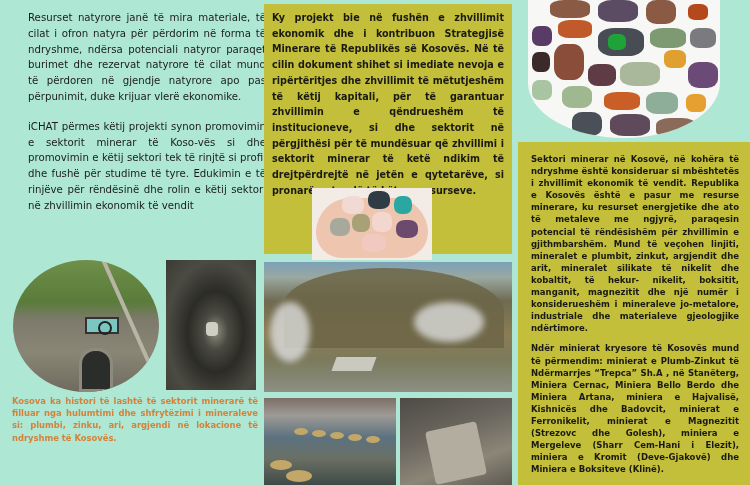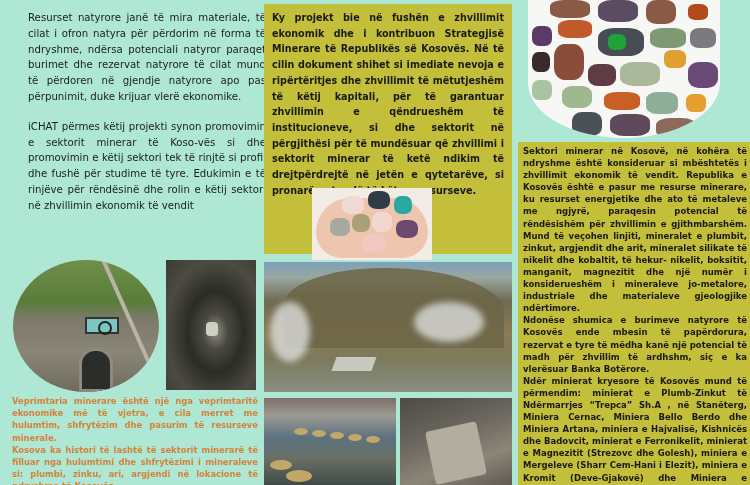--- a/index.html
+++ b/index.html
@@ -137,40 +137,39 @@
   
   .box-sector {
     left: 518px; top: 142px; width: 232px; height: 343px;
     background: #c3bf3a;
   }
   .box-sector .txt {
     position: absolute; left: 5px; top: 3px; width: 224px;
     font-size: 8.5px; line-height: 12.1px; font-weight: bold;
     text-align: justify; color: #1a1a12;
   }
-  .box-sector .txt p { margin: 0; }
+  .box-sector .txt p { margin: 8px; }
 </style>
 </head>
 <body>
 
 <div class="abs intro">
   <p>Resurset natyrore janë të mira materiale, të cilat i ofron natyra për përdorim në forma të ndryshme, ndërsa potenciali natyror paraqet burimet dhe rezervat natyrore të cilat mund të përdoren në gjendje natyrore apo pas përpunimit, duke krijuar vlerë ekonomike.</p>
   <p>iCHAT përmes këtij projekti synon promovimin e sektorit minerar të Koso-vës si dhe promovimin e këtij sektori tek të rinjtë si profil dhe fushë për studime të tyre. Edukimin e të rinjëve për rëndësinë dhe rolin e këtij sektori në zhvillimin ekonomik të vendit</p>
 </div>
 
 <div class="abs photo-mine-entrance">
   <div class="stairs"></div>
   <div class="sign"></div>
   <div class="portal"></div>
 </div>
 
 <div class="abs photo-tunnel"></div>
 
 <div class="abs caption-orange">
-  <p>Veprimtaria minerare është një nga veprimtaritë ekonomike më të vjetra, e cila merret me hulumtim, shfrytëzim dhe pasurim të resurseve minerale.</p>
   <p>Kosova ka histori të lashtë të sektorit minerarë të filluar nga hulumtimi dhe shfrytëzimi i mineraleve si: plumbi, zinku, ari, argjendi në lokacione të ndryshme të Kosovës.</p>
 </div>
 
 <div class="abs box-project">
   <p class="txt">Ky projekt bie në fushën e zhvillimit ekonomik dhe i kontribuon Strategjisë Minerare të Republikës së Kosovës. Në të cilin dokument shihet si imediate nevoja e ripërtëritjes dhe zhvillimit të mëtutjeshëm të këtij kapitali, për të garantuar zhvillimin e qëndrueshëm të institucioneve, si dhe sektorit në përgjithësi për të mundësuar që zhvillimi i sektorit minerar të ketë ndikim të drejtpërdrejtë në jetën e qytetarëve, si pronarë natyralë të këtyre resurseve.</p>
 </div>
 
 <div class="abs photo-hands">
   <div class="hand"></div>
   <div class="stone" style="left:30px;top:8px;width:22px;height:18px;background:#f1d9d4;"></div>
@@ -227,16 +226,15 @@
   <div class="stone" style="left:118px;top:92px;width:32px;height:22px;background:#8fae9a;"></div>
   <div class="stone" style="left:158px;top:94px;width:20px;height:18px;background:#e6a030;"></div>
   <div class="stone" style="left:44px;top:112px;width:30px;height:24px;background:#4a5058;"></div>
   <div class="stone" style="left:82px;top:114px;width:40px;height:22px;background:#5e4a5a;"></div>
   <div class="stone" style="left:128px;top:118px;width:40px;height:20px;background:#8b6a5a;"></div>
 </div>
 
 <div class="abs box-sector">
   <div class="txt">
     <p>Sektori minerar në Kosovë, në kohëra të ndryshme është konsideruar si mbështetës i zhvillimit ekonomik të vendit. Republika e Kosovës është e pasur me resurse minerare, ku resurset energjetike dhe ato të metaleve me ngjyrë, paraqesin potencial të rëndësishëm për zhvillimin e gjithmbarshëm. Mund të veçohen linjiti, mineralet e plumbit, zinkut, argjendit dhe arit, mineralet silikate të nikelit dhe kobaltit, të hekur- nikelit, boksitit, manganit, magnezitit dhe një numër i konsiderueshëm i mineraleve jo-metalore, industriale dhe materialeve gjeologjike ndërtimore.</p>
-    <p>Ndonëse shumica e burimeve natyrore të Kosovës ende mbesin të papërdorura, rezervat e tyre të mëdha kanë një potencial të madh për zhvillim të ardhshm, siç e ka vlerësuar Banka Botërore.</p>
     <p>Ndër minierat kryesore të Kosovës mund të përmendim: minierat e Plumb-Zinkut të Ndërmarrjes “Trepca” Sh.A , në Stanëterg, Miniera Cernac, Miniera Bello Berdo dhe Miniera Artana, miniera e Hajvalisë, Kishnicës dhe Badovcit, minierat e Ferronikelit, minierat e Magnezitit (Strezovc dhe Golesh), miniera e Mergeleve (Sharr Cem-Hani i Elezit), miniera e Kromit (Deve-Gjakovë) dhe Miniera e Boksiteve (Klinë).</p>
   </div>
 </div>
 
 </body></html>

